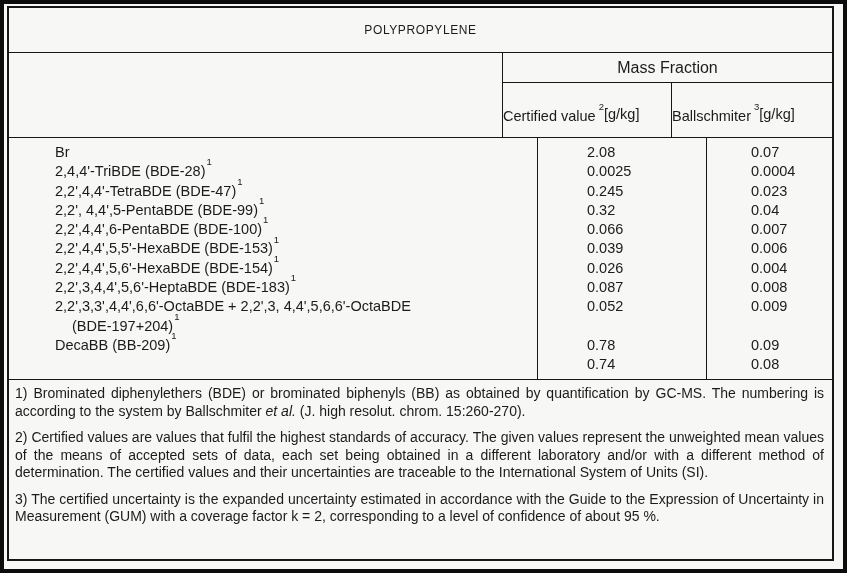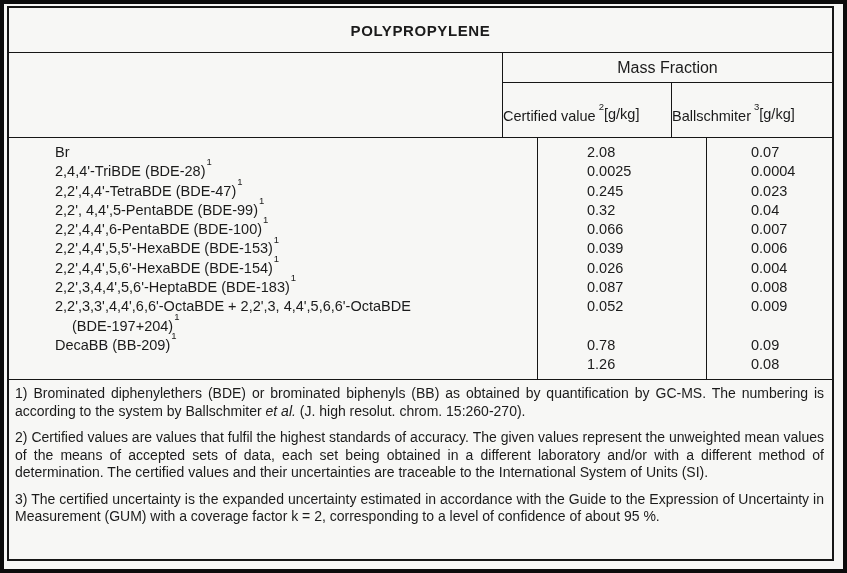--- a/index.html
+++ b/index.html
@@ -18,21 +18,21 @@
   .sheet {
     position: absolute; top: 6px; left: 7px;
     width: 827px; height: 555px;
     border: 2px solid #161616;
     display: flex; flex-direction: column;
   }
   .title-row {
     height: 45px;
     border-bottom: 1.5px solid #161616;
     display: flex; align-items: center; justify-content: center;
-    font-size: 15px; font-weight: bold; letter-spacing: 0.6px;
+    font-size: 12px; font-weight: normal; letter-spacing: 0.6px;
   }
   .header-section {
     height: 85px;
     border-bottom: 1.5px solid #161616;
     display: flex;
   }
   .left-head { width: 494px; border-right: 1.5px solid #161616; }
   .right-head { flex: 1; display: flex; flex-direction: column; }
   .mass-row {
     height: 30px;
@@ -121,21 +121,21 @@
         <div class="line">0.0025</div>
         <div class="line">0.245</div>
         <div class="line">0.32</div>
         <div class="line">0.066</div>
         <div class="line">0.039</div>
         <div class="line">0.026</div>
         <div class="line">0.087</div>
         <div class="line">0.052</div>
         <div class="line"></div>
         <div class="line">0.78</div>
-        <div class="line">1.26</div>
+        <div class="line">0.74</div>
       </div>
     <div class="unc-col" id="unc-col">
         <div class="line">0.07</div>
         <div class="line">0.0004</div>
         <div class="line">0.023</div>
         <div class="line">0.04</div>
         <div class="line">0.007</div>
         <div class="line">0.006</div>
         <div class="line">0.004</div>
         <div class="line">0.008</div>

